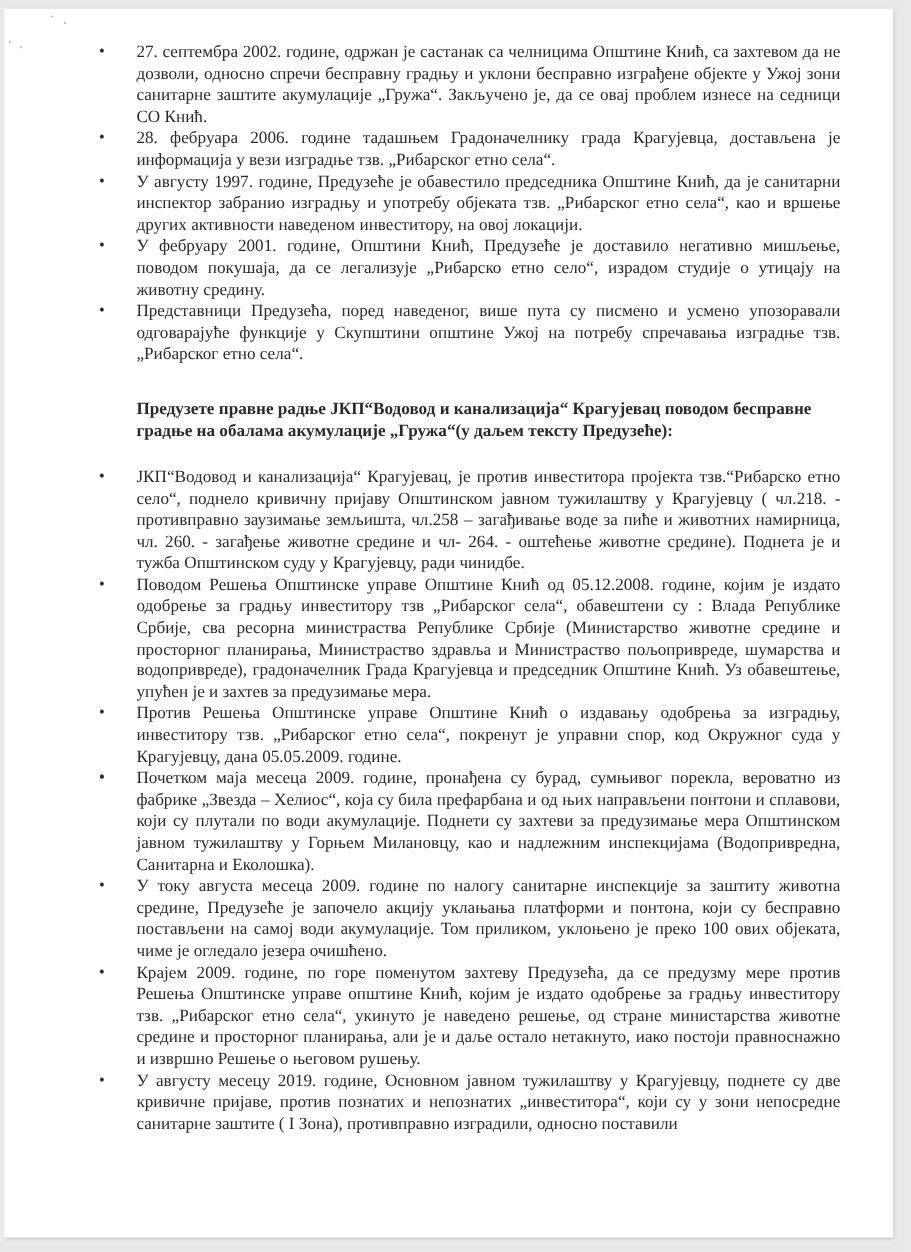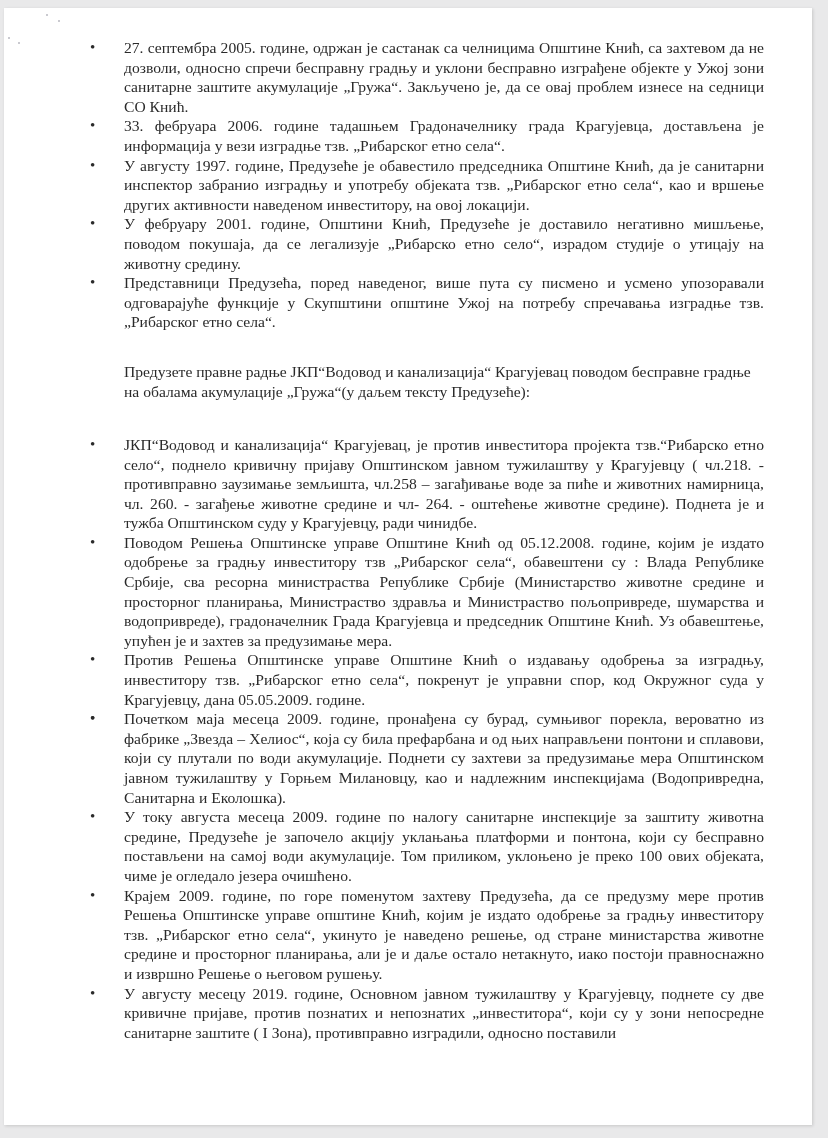--- a/index.html
+++ b/index.html
@@ -22,36 +22,36 @@
   }
   ul.list { list-style: none; margin: 0; padding: 0; }
   ul.list li {
     position: relative; padding-left: 36px; text-align: justify;
     margin: 0;
   }
   ul.list li .bullet {
     position: absolute; left: 2px; top: 0; font-size: 15px;
   }
   .heading {
-    font-weight: normal; margin: 30px 0 33px 36px; line-height: 20px; font-size: 15.6px;
+    font-weight: bold; margin: 30px 0 22px 36px; line-height: 20px; font-size: 15.6px;
   }
 </style>
 </head>
 <body>
 
 <div class="page">
   <span class="speck" style="left:42px;top:6px"></span>
   <span class="speck" style="left:54px;top:12px"></span>
   <span class="speck" style="left:4px;top:29px"></span>
   <span class="speck" style="left:14px;top:34px"></span>
 
   <div class="content">
     <ul class="list" id="list-top">
-        <li><span class="bullet">•</span><span>27. септембра 2005. године, одржан је састанак са челницима Општине Кнић, са захтевом да не дозволи, односно спречи бесправну градњу и уклони бесправно изграђене објекте у Ужој зони санитарне заштите акумулације „Гружа“.  Закључено је, да се овај проблем изнесе на седници СО Кнић.</span></li>
-        <li><span class="bullet">•</span><span>33. фебруара 2006. године тадашњем Градоначелнику града Крагујевца, достављена је информација у вези изградње тзв. „Рибарског етно села“.</span></li>
+        <li><span class="bullet">•</span><span>27. септембра 2002. године, одржан је састанак са челницима Општине Кнић, са захтевом да не дозволи, односно спречи бесправну градњу и уклони бесправно изграђене објекте у Ужој зони санитарне заштите акумулације „Гружа“.  Закључено је, да се овај проблем изнесе на седници СО Кнић.</span></li>
+        <li><span class="bullet">•</span><span>28. фебруара 2006. године тадашњем Градоначелнику града Крагујевца, достављена је информација у вези изградње тзв. „Рибарског етно села“.</span></li>
         <li><span class="bullet">•</span><span>У августу 1997. године, Предузеће је обавестило председника Општине Кнић, да је санитарни инспектор забранио изградњу и употребу објеката тзв. „Рибарског етно села“, као и вршење других активности наведеном инвеститору, на овој локацији.</span></li>
         <li><span class="bullet">•</span><span>У фебруару 2001. године, Општини Кнић, Предузеће је доставило негативно мишљење, поводом покушаја, да се легализује „Рибарско етно село“, израдом студије о утицају на животну средину.</span></li>
         <li><span class="bullet">•</span><span>Представници Предузећа, поред наведеног, више пута су писмено и усмено упозоравали одговарајуће функције у Скупштини општине Ужој на потребу спречавања изградње тзв. „Рибарског етно села“.</span></li>
       </ul>
     <div class="heading">Предузете правне радње ЈКП“Водовод и канализација“ Крагујевац поводом бесправне градње  на обалама акумулације „Гружа“(у даљем тексту Предузеће):</div>
     <ul class="list" id="list-bottom">
         <li><span class="bullet">•</span><span>ЈКП“Водовод и канализација“ Крагујевац, је против инвеститора пројекта тзв.“Рибарско етно село“, поднело кривичну пријаву Општинском јавном тужилаштву у Крагујевцу ( чл.218. - противправно заузимање земљишта, чл.258 – загађивање воде за пиће и животних намирница, чл. 260. -  загађење животне средине и чл- 264. - оштећење животне средине). Поднета је и тужба Општинском суду у Крагујевцу, ради чинидбе.</span></li>
         <li><span class="bullet">•</span><span>Поводом Решења Општинске управе Општине Кнић од 05.12.2008. године, којим је издато одобрење за градњу инвеститору тзв „Рибарског села“, обавештени су : Влада Републике Србије, сва ресорна министраства Републике Србије (Министарство животне средине и просторног планирања, Министраство здравља и Министраство пољопривреде, шумарства и водопривреде), градоначелник Града Крагујевца и председник Општине Кнић. Уз обавештење,  упућен је и захтев за предузимање мера.</span></li>
         <li><span class="bullet">•</span><span>Против Решења Општинске управе Општине Кнић о издавању одобрења за изградњу, инвеститору тзв. „Рибарског етно села“, покренут је управни спор, код Окружног суда у Крагујевцу, дана 05.05.2009. године.</span></li>
         <li><span class="bullet">•</span></li>

